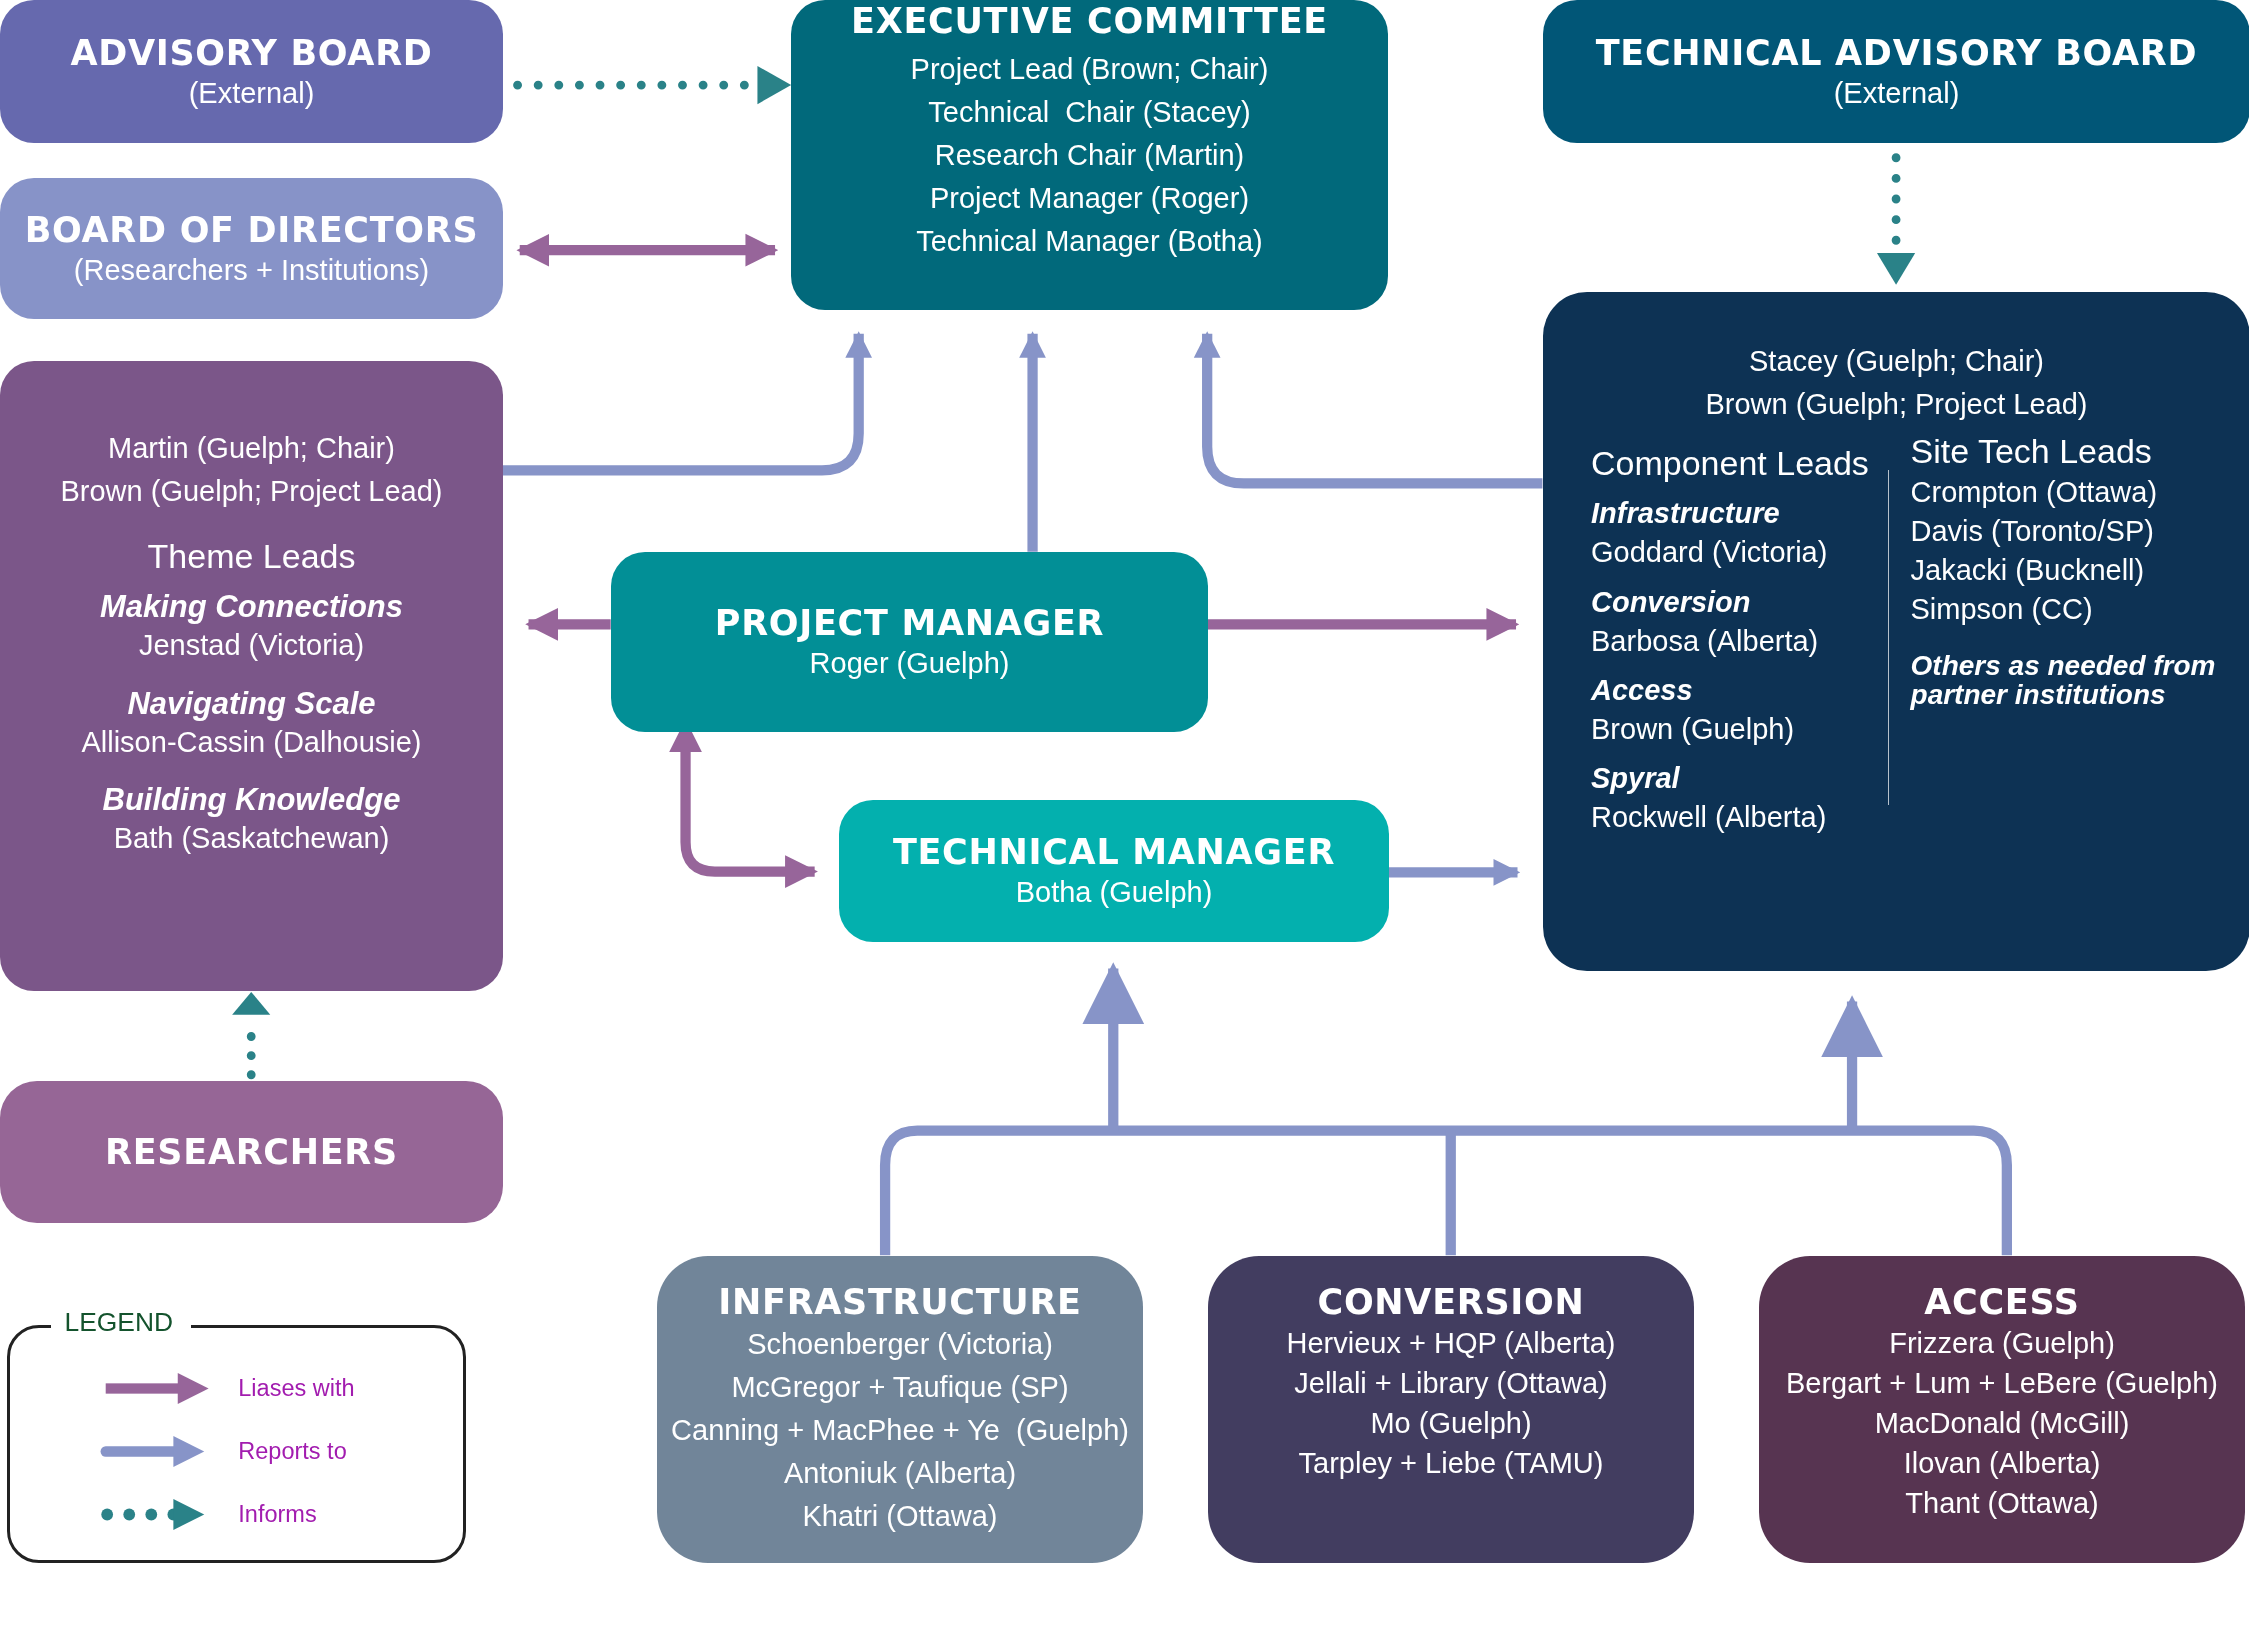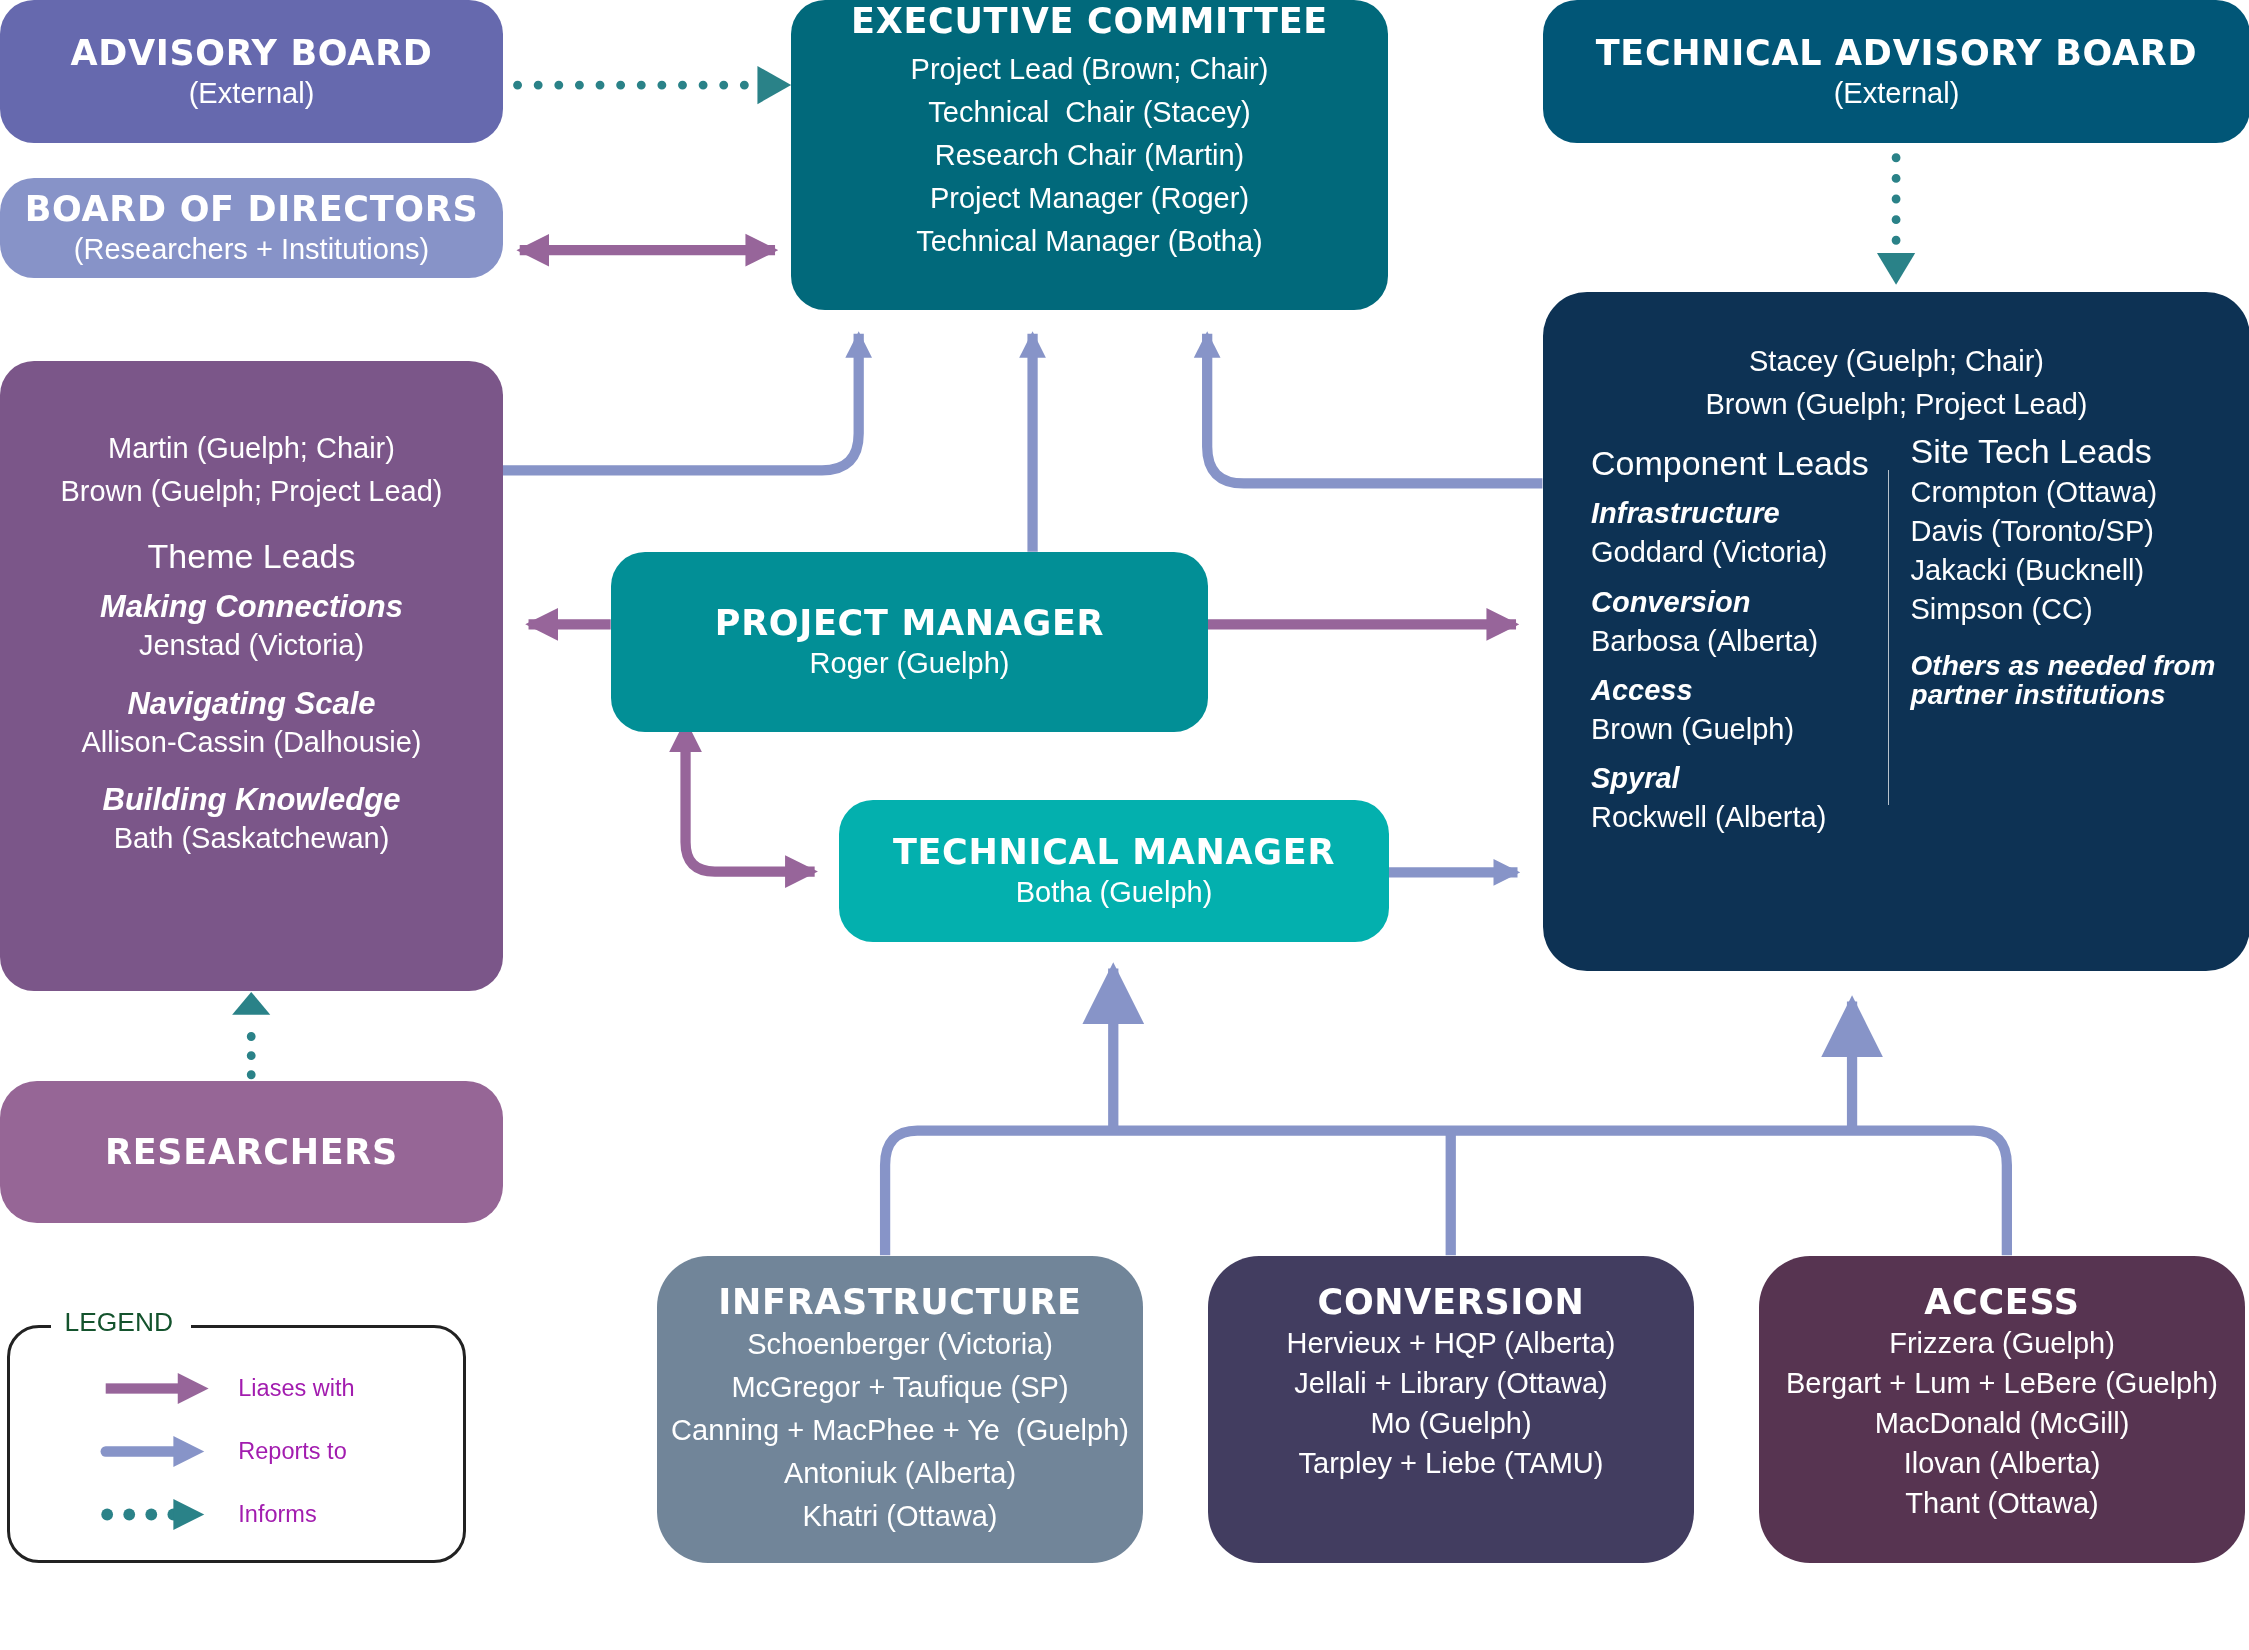--- a/index.html
+++ b/index.html
@@ -9,21 +9,21 @@
   .box { position:absolute; box-sizing:border-box; text-align:center;
          display:flex; flex-direction:column; align-items:center; }
   .title { font-family:"DejaVu Sans", sans-serif; font-weight:bold; font-size:35px;
            letter-spacing:0.7px; line-height:1.2; }
   .line { font-size:29px; line-height:43px; }
   .sub { font-size:29px; line-height:38px; }
   .ital { font-style:italic; font-weight:bold; font-size:31px; line-height:38px; }
   .sectionhead { font-size:34px; line-height:44px; margin-top:13.2px; }
 
   #advisory { left:0; top:0; width:503px; height:143px; background:#6669ae; border-radius:34px; justify-content:center; }
-  #board { left:0; top:178px; width:503px; height:100px; background:#8793c8; border-radius:34px; justify-content:center; }
+  #board { left:0; top:178px; width:503px; height:141px; background:#8793c8; border-radius:34px; justify-content:center; }
   #exec { left:791px; top:0; width:597px; height:310px; background:#01697b; border-radius:34px; }
   #techadv { left:1543px; top:0; width:707px; height:143px; background:#015677; border-radius:34px; justify-content:center; }
   #research { left:0; top:361px; width:503px; height:630px; background:#7b5689; border-radius:34px; padding-top:59px; }
   #pm { left:611px; top:552px; width:597px; height:180px; background:#028f96; border-radius:34px; justify-content:center; }
   #tm { left:839px; top:800px; width:550px; height:142px; background:#03b0ae; border-radius:34px; justify-content:center; }
   #tc { left:1543px; top:292px; width:707px; height:679px; background:#0d3254; border-radius:44px; padding-top:41px; }
   #researchers { left:0; top:1081px; width:503px; height:142px; background:#966696; border-radius:37px; justify-content:center; }
   #infra { left:657px; top:1256px; width:486px; height:307px; background:#718599; border-radius:51px; padding-top:25px; }
   #conv { left:1208px; top:1256px; width:486px; height:307px; background:#423d60; border-radius:51px; padding-top:25px; }
   #access { left:1759px; top:1256px; width:486px; height:307px; background:#573451; border-radius:51px; padding-top:25px; }

